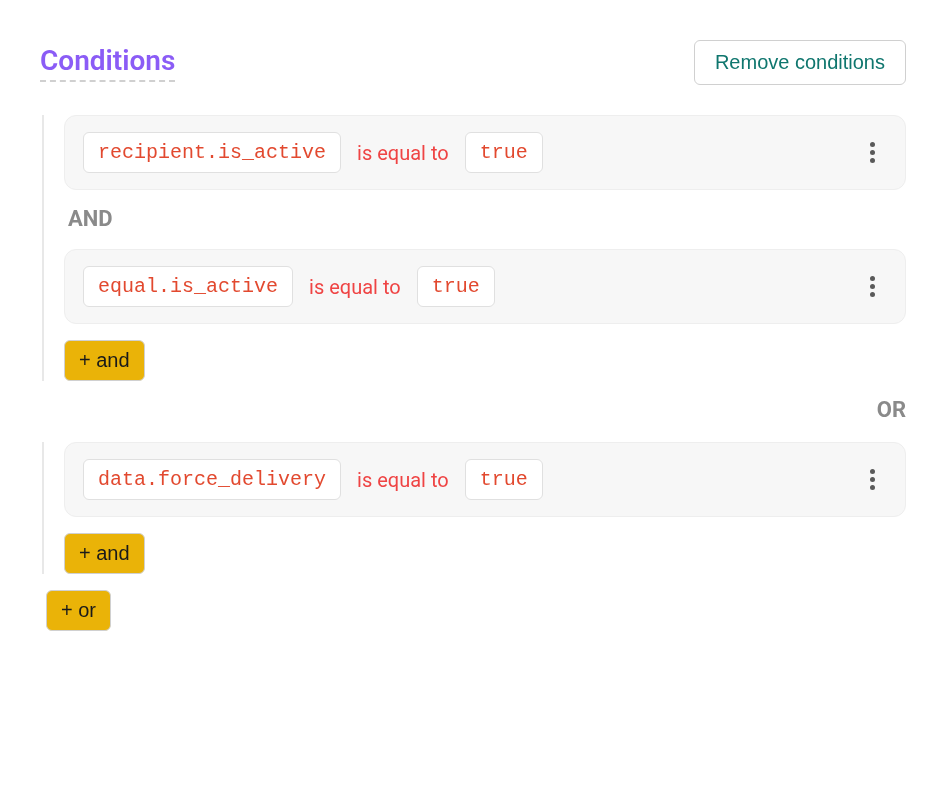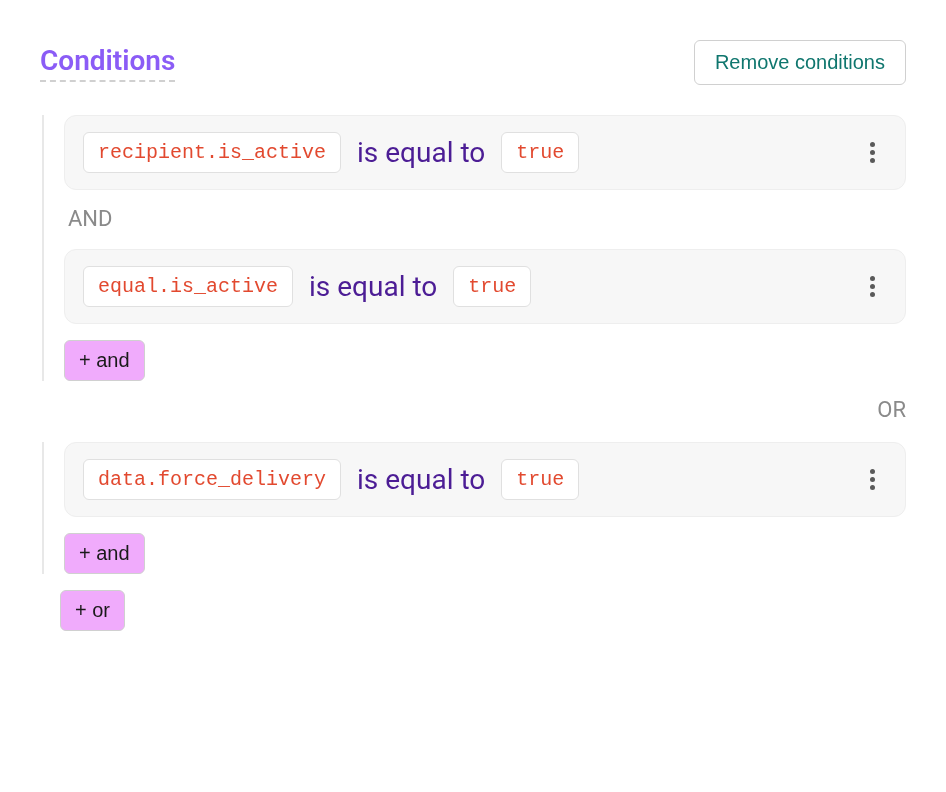--- a/index.html
+++ b/index.html
@@ -60,22 +60,22 @@
     .field-chip, .value-chip {
       background: #ffffff;
       border: 1px solid #e0e0e0;
       border-radius: 6px;
       padding: 8px 14px;
       font-family: "SFMono-Regular", Consolas, "Liberation Mono", Menlo, Courier, monospace;
       font-size: 20px;
       color: #e2492f;
     }
     .operator-text {
-      font-size: 28px;
-      color: #4c1d95;
+      font-size: 20px;
+      color: #ef4444;
     }
     .spacer {
       flex: 1;
     }
     .kebab {
       width: 30px;
       height: 30px;
       display: flex;
       flex-direction: column;
       align-items: center;
@@ -84,48 +84,48 @@
       cursor: pointer;
     }
     .kebab span {
       width: 5px;
       height: 5px;
       background: #5a5a5a;
       border-radius: 50%;
     }
     .connector {
       font-size: 22px;
-      font-weight: 400;
+      font-weight: 700;
       color: #8a8a8a;
       margin: 12px 0 18px 0;
     }
     .and-connector {
       padding-left: 4px;
     }
     .or-connector {
       margin-left: 2px;
       margin-top: 4px;
       margin-bottom: 20px;
       text-align: right;
     }
     .add-btn {
-      background: #f0abfc;
+      background: #eab308;
       border: 1px solid #d0d0d0;
       border-radius: 6px;
       padding: 8px 14px;
       font-size: 20px;
       color: #1a1a1a;
       cursor: pointer;
     }
     .add-and-wrapper {
       margin-top: 2px;
     }
     .add-or-wrapper {
       margin-top: 6px;
-      margin-left: 18px;
+      margin-left: 4px;
     }
   </style>
 </head>
 <body>
 
 <div class="header">
   <span class="title">Conditions</span>
   <button class="remove-btn">Remove conditions</button>
 </div>
 

